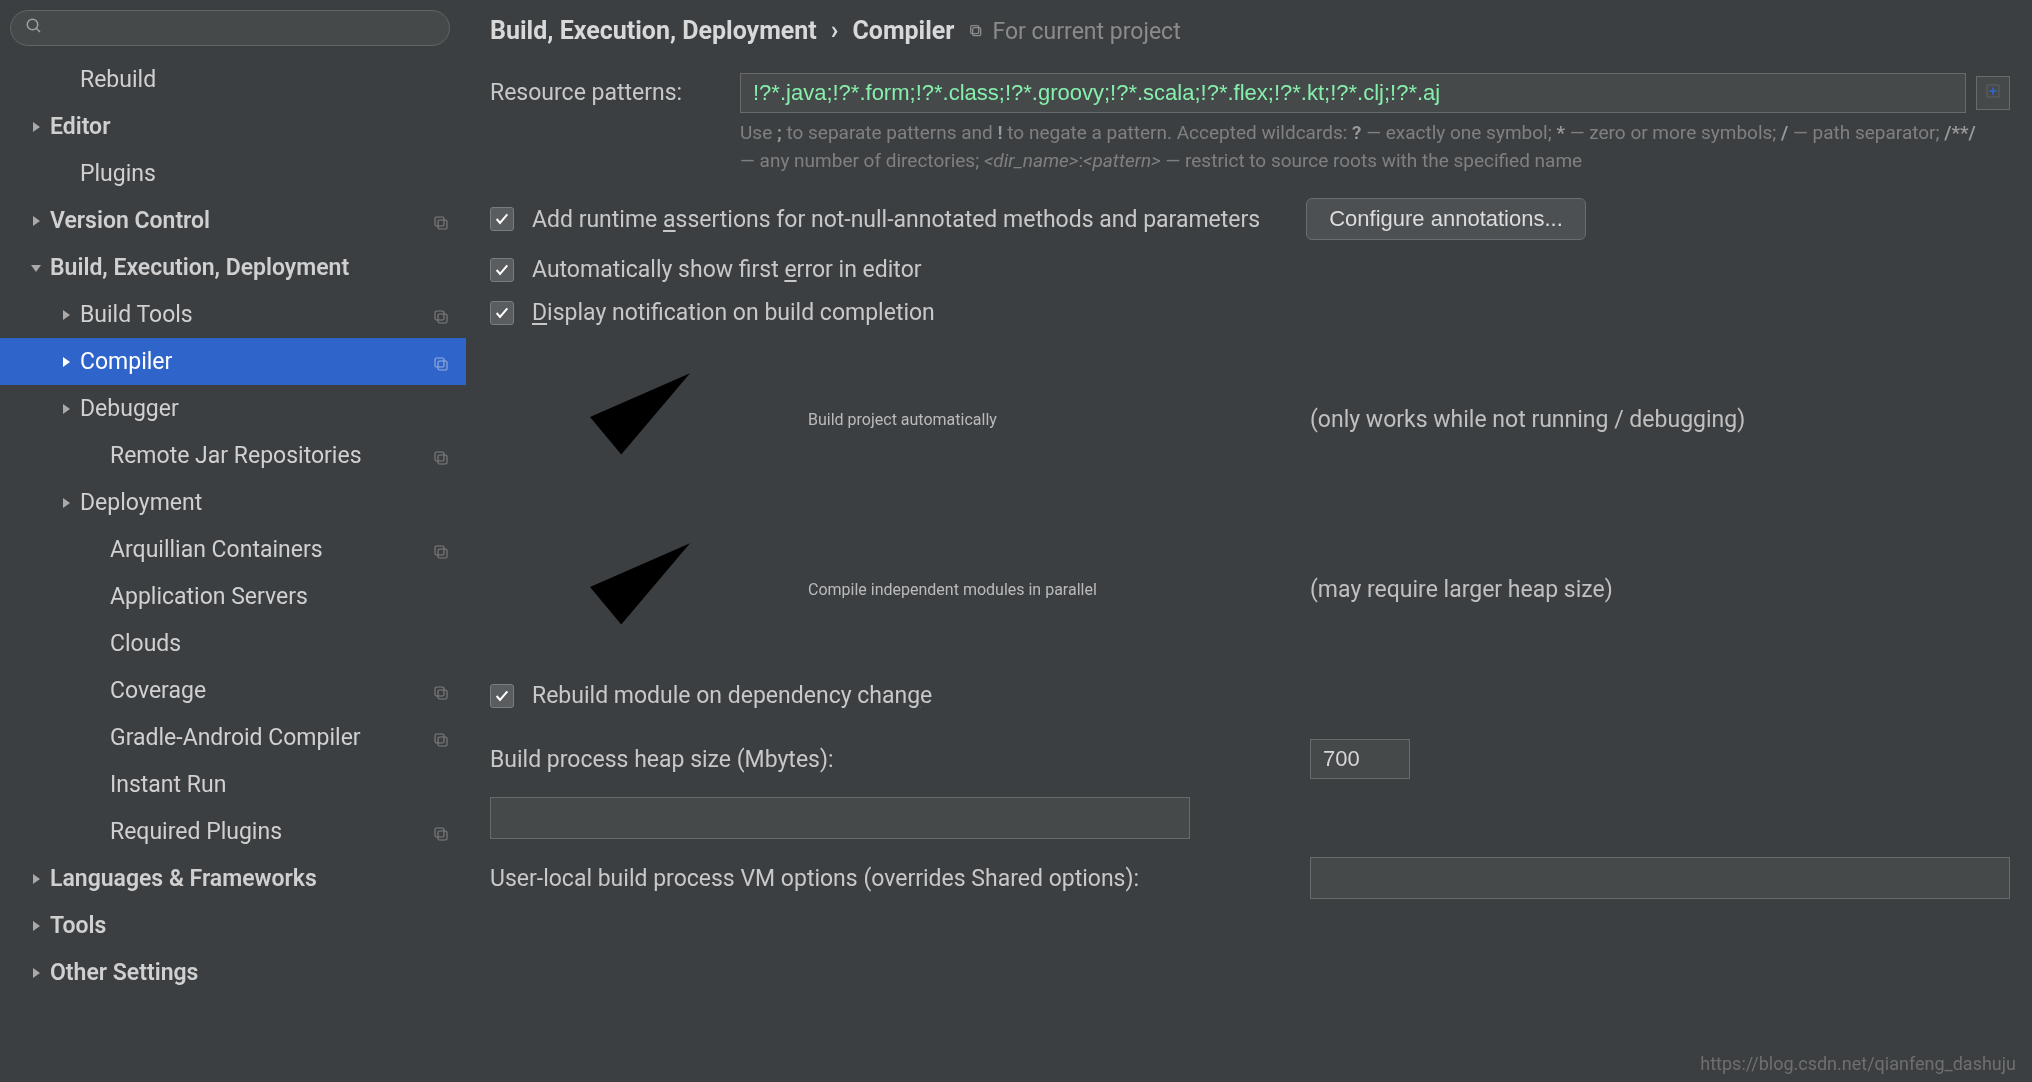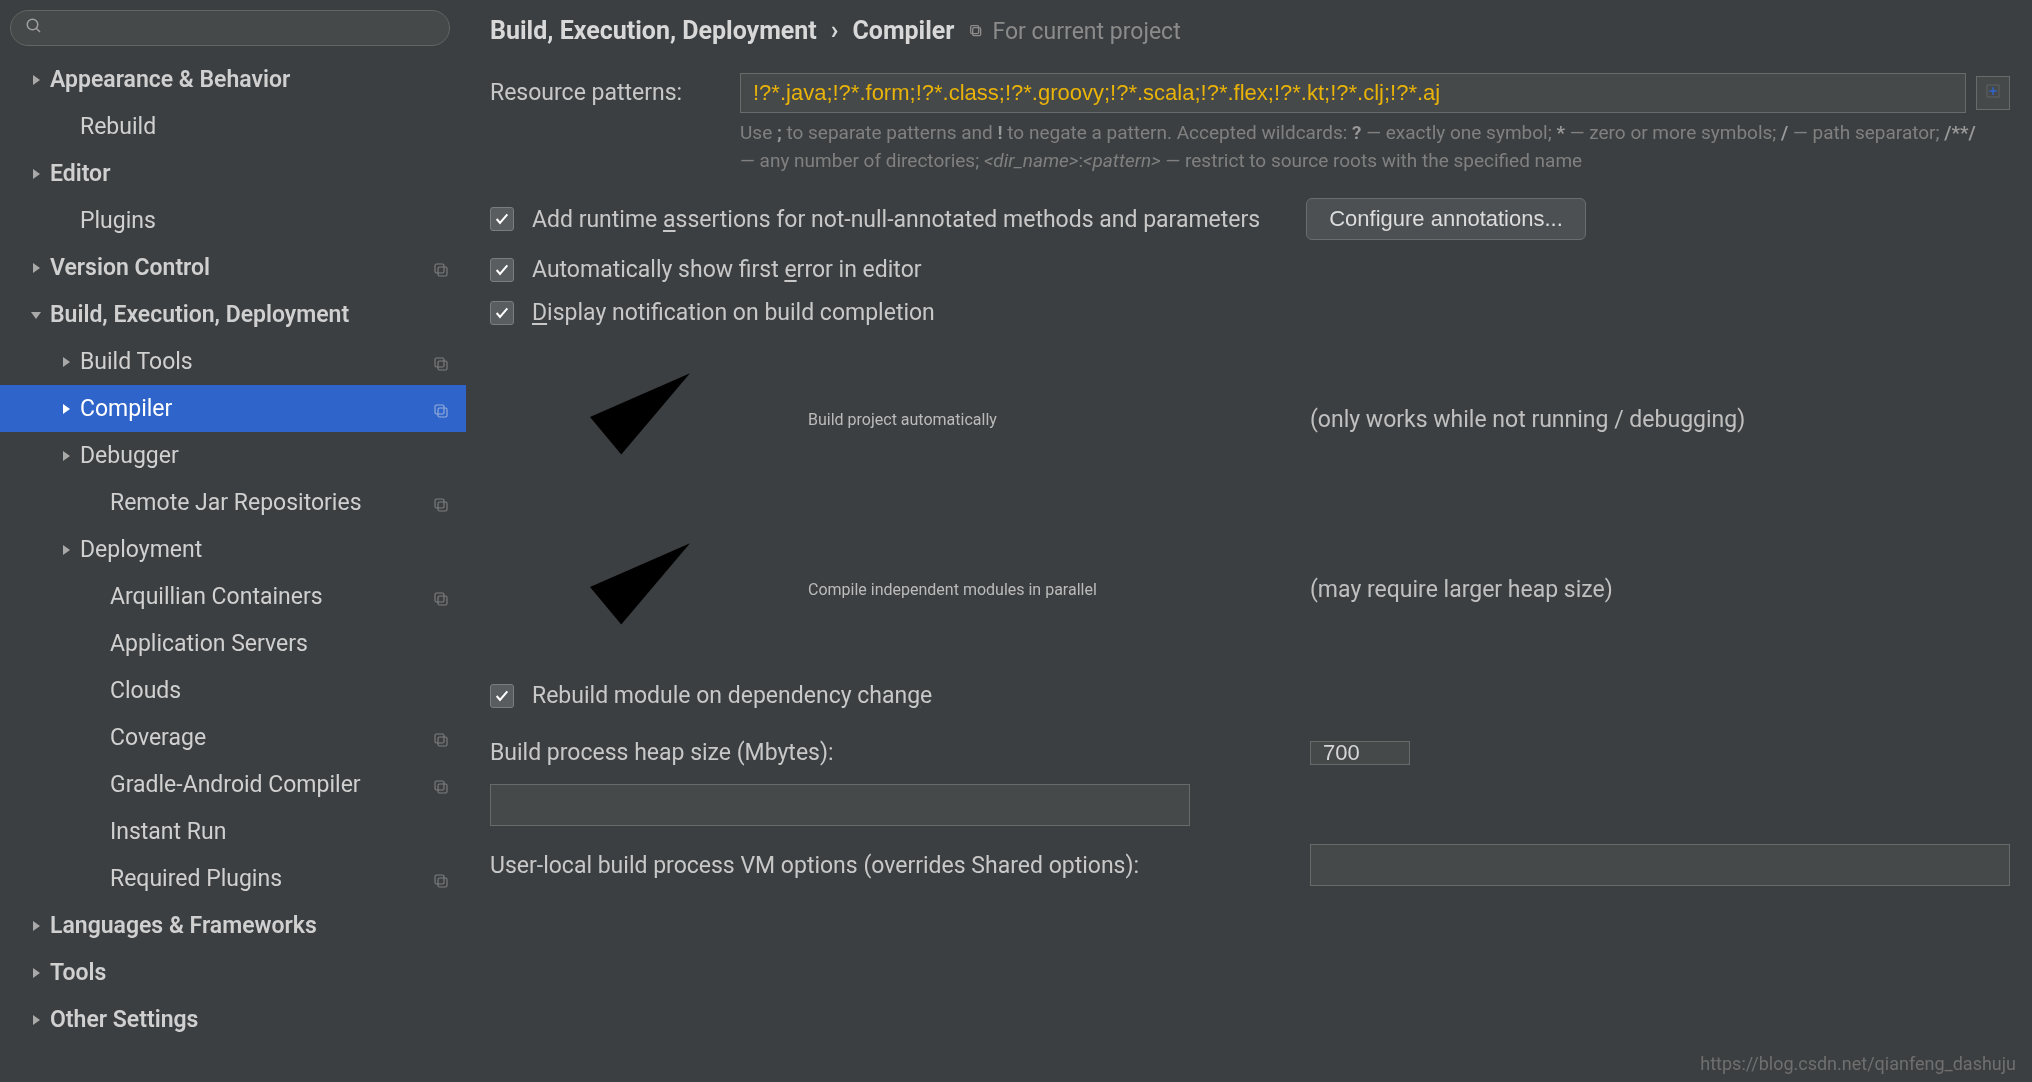--- a/index.html
+++ b/index.html
@@ -30,21 +30,21 @@
   .main { flex: 1; padding: 16px 22px 0 24px; position: relative; }
   .breadcrumb { display: flex; align-items: baseline; gap: 14px; font-size: 25px; margin-bottom: 28px; }
   .breadcrumb .bc-strong { color: #d8d8d8; font-weight: 700; }
   .breadcrumb .bc-sep { color: #d8d8d8; font-weight: 700; }
   .breadcrumb .bc-proj { color: #8b8b8b; font-size: 23px; display: flex; align-items: center; gap: 8px; justify-content: flex-end; }
   .breadcrumb .bc-proj svg { width: 16px; height: 16px; }
 
   .row { display: flex; align-items: flex-start; margin-bottom: 17px; }
   .row-label { width: 250px; font-size: 23px; color: #c8c8c8; padding-top: 6px; }
   .row-field { flex: 1; display: flex; flex-direction: column; gap: 6px; }
-  .text-input { height: 40px; background: #45494a; border: 1px solid #6a6a6a; color: #eab308; font-size: 22px; padding: 8px 12px; width: 100%; }
+  .text-input { height: 40px; background: #45494a; border: 1px solid #6a6a6a; color: #86efac; font-size: 22px; padding: 8px 12px; width: 100%; }
   .text-input-wrap { display: flex; align-items: flex-start; gap: 10px; }
   .text-input-wrap .text-input { flex: 1; }
   .expand-btn { width: 34px; height: 34px; margin-top: 3px; background: #45494a; border: 1px solid #6a6a6a; display: flex; align-items: center; justify-content: center; cursor: pointer; }
   .expand-btn svg { width: 18px; height: 18px; fill: #2f65ca; }
   .hint { font-size: 19px; color: #808080; line-height: 1.45; max-width: 1240px; }
   .hint i { color: #808080; font-style: italic; }
   .hint b { color: #9a9a9a; font-weight: 600; }
 
   .checks { margin-top: 24px; display: flex; flex-direction: column; gap: 16px; }
   .check-row { display: flex; align-items: center; gap: 18px; font-size: 23px; color: #c8c8c8; }
@@ -55,21 +55,21 @@
   .check-row .chk-label { flex: 0 0 auto; }
   .check-row .chk-label .ul { text-decoration: underline; text-underline-offset: 3px; }
   .check-row .btn { height: 42px; padding: 0 22px; background: #4c5052; border: 1px solid #6a6d6f; border-radius: 6px; color: #dcdcdc; font-size: 22px; margin-left: 28px; cursor: pointer; }
   .cols-wrap { display: flex; align-items: center; }
   .cols-wrap .left { flex: 0 0 820px; display: flex; align-items: center; gap: 18px; }
   .cols-wrap .right { color: #c0c0c0; font-size: 23px; }
 
   .fields { margin-top: 30px; display: flex; flex-direction: column; gap: 18px; }
   .field-row { display: flex; align-items: center; font-size: 23px; color: #c8c8c8; }
   .field-row .f-label { width: 820px; }
-  .field-row .f-input-sm { width: 100px; height: 24px; background: #45494a; border: 1px solid #6a6a6a; color: #d6d6d6; font-size: 22px; padding: 0 12px; }
+  .field-row .f-input-sm { width: 100px; height: 40px; background: #45494a; border: 1px solid #6a6a6a; color: #d6d6d6; font-size: 22px; padding: 0 12px; }
   .field-row .f-input-lg { width: 700px; height: 42px; background: #45494a; border: 1px solid #6a6a6a; color: #d6d6d6; font-size: 22px; padding: 0 12px; }
 
   .watermark { position: absolute; right: 16px; bottom: 8px; font-size: 18px; color: #6f6f6f; }
 </style>
 </head>
 <body>
 
 <svg width="0" height="0" style="position:absolute">
   <defs>
     <symbol id="sym-search" viewBox="0 0 24 24">
@@ -105,28 +105,20 @@
   <aside class="sidebar">
     <div class="search-wrap">
       <div class="search-box">
         <span><svg>
               <use href="#sym-search"></use>
             </svg></span>
         <input type="text" style="flex: 1 1 0%; background: transparent; border: none; outline: none; color: rgb(208, 208, 208); font-size: 20px; margin-left: 8px;" placeholder="">
       </div>
     </div>
     <div class="tree" id="tree">
-        <div class="tree-row depth-0">
-          <span class="arrow">
-            <svg>
-              <use href="#sym-tri-right"></use>
-            </svg>
-          </span>
-          <span class="label">Appearance &amp; Behavior</span>
-        </div>
         <div class="tree-row depth-1">
           <span class="no-arrow"></span>
           <span class="label">Rebuild</span>
         </div>
         <div class="tree-row depth-0">
           <span class="arrow">
             <svg>
               <use href="#sym-tri-right"></use>
             </svg>
           </span>

